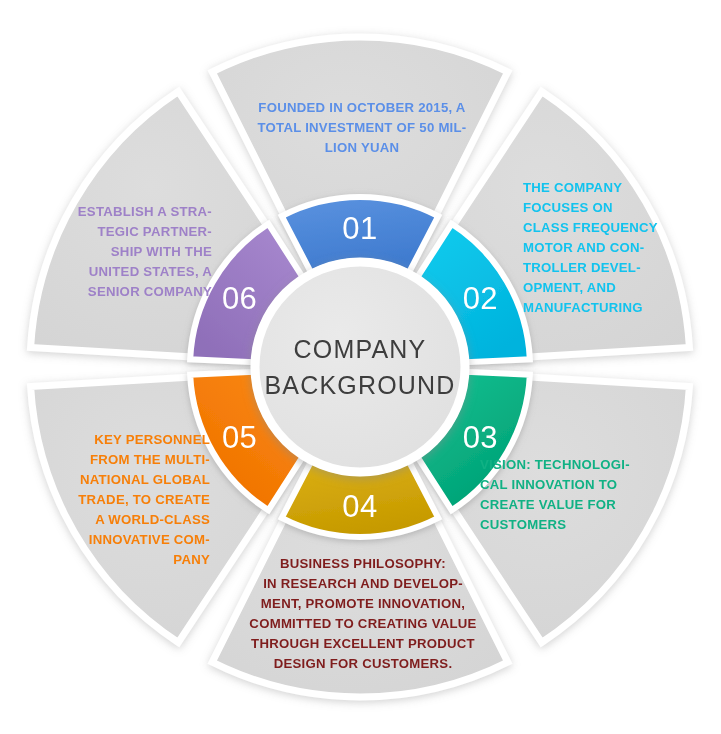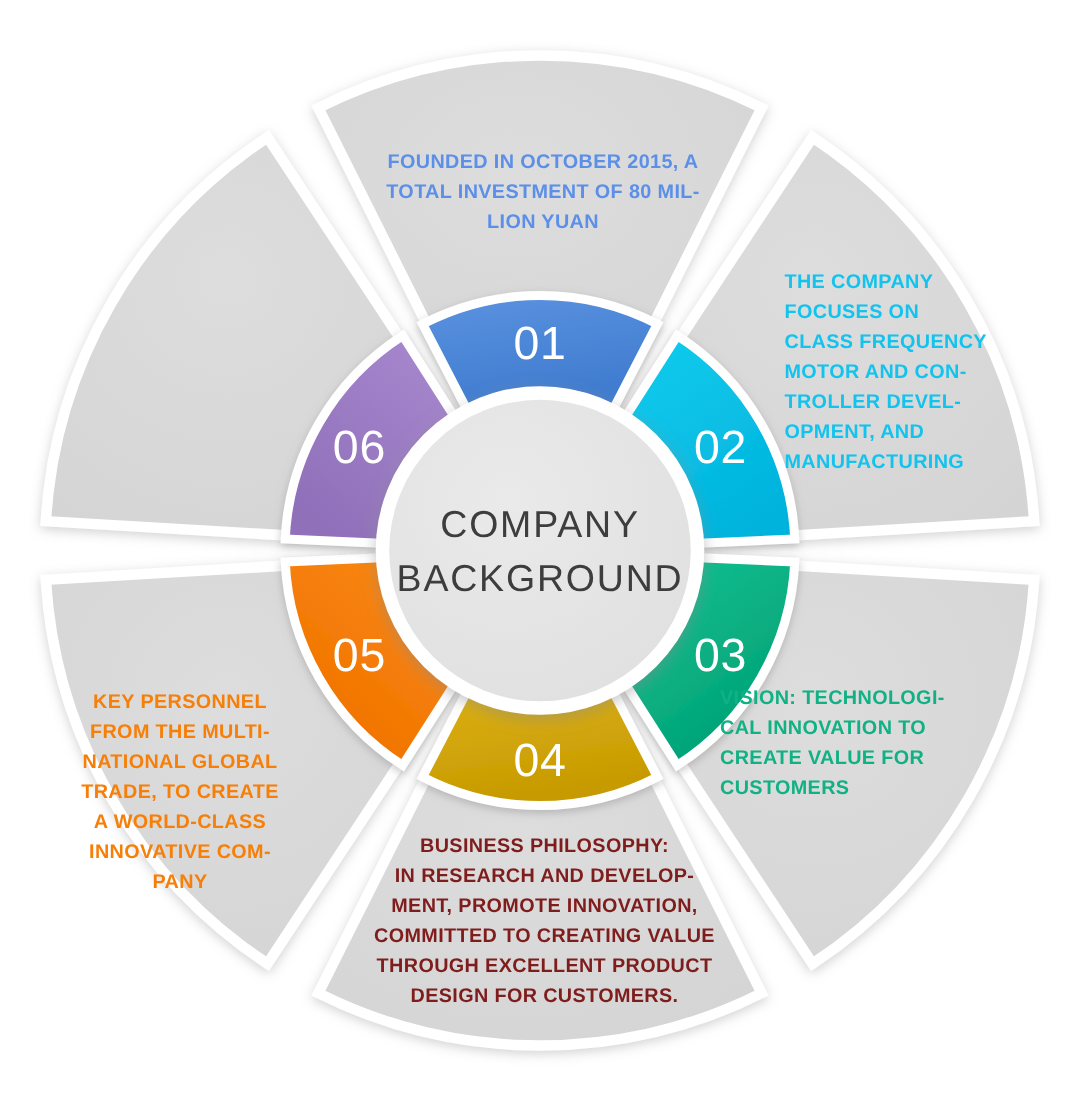--- a/index.html
+++ b/index.html
@@ -72,23 +72,22 @@
     left: 236px;
     top: 554px;
     width: 254px;
     text-align: center;
     color: #7f1d1d;
   }
   #label-05 {
     left: 30px;
     top: 430px;
     width: 180px;
-    text-align: center;
+    text-align: right;
     color: #f77f08;
-    margin-top: 28px;
   }
   #label-06 {
     left: 28px;
     top: 202px;
     width: 184px;
     text-align: right;
     color: #9e81c8;
   }
 </style>
 </head>
@@ -168,21 +167,21 @@
         <text class="seg-number" x="360" y="239" text-anchor="middle">01</text>
         <text class="seg-number" x="480.37753112603696" y="308.5" text-anchor="middle">02</text>
         <text class="seg-number" x="480.37753112603696" y="447.5" text-anchor="middle">03</text>
         <text class="seg-number" x="360" y="517" text-anchor="middle">04</text>
         <text class="seg-number" x="239.62246887396302" y="447.5" text-anchor="middle">05</text>
         <text class="seg-number" x="239.62246887396304" y="308.5" text-anchor="middle">06</text>
       </g>
   </svg>
 
   <div class="outer-label" id="label-01">FOUNDED IN OCTOBER 2015, A
-TOTAL INVESTMENT OF 80 MIL-
+TOTAL INVESTMENT OF 50 MIL-
 LION YUAN</div>
   <div class="outer-label" id="label-02">THE COMPANY
 FOCUSES ON
 CLASS FREQUENCY
 MOTOR AND CON-
 TROLLER DEVEL-
 OPMENT, AND
 MANUFACTURING</div>
   <div class="outer-label" id="label-03">VISION: TECHNOLOGI-
 CAL INNOVATION TO
@@ -194,14 +193,19 @@
 COMMITTED TO CREATING VALUE
 THROUGH EXCELLENT PRODUCT
 DESIGN FOR CUSTOMERS.</div>
   <div class="outer-label" id="label-05">KEY PERSONNEL
 FROM THE MULTI-
 NATIONAL GLOBAL
 TRADE, TO CREATE
 A WORLD-CLASS
 INNOVATIVE COM-
 PANY</div>
+  <div class="outer-label" id="label-06">ESTABLISH A STRA-
+TEGIC PARTNER-
+SHIP WITH THE
+UNITED STATES, A
+SENIOR COMPANY</div>
 
 </div>
 
 </body></html>

